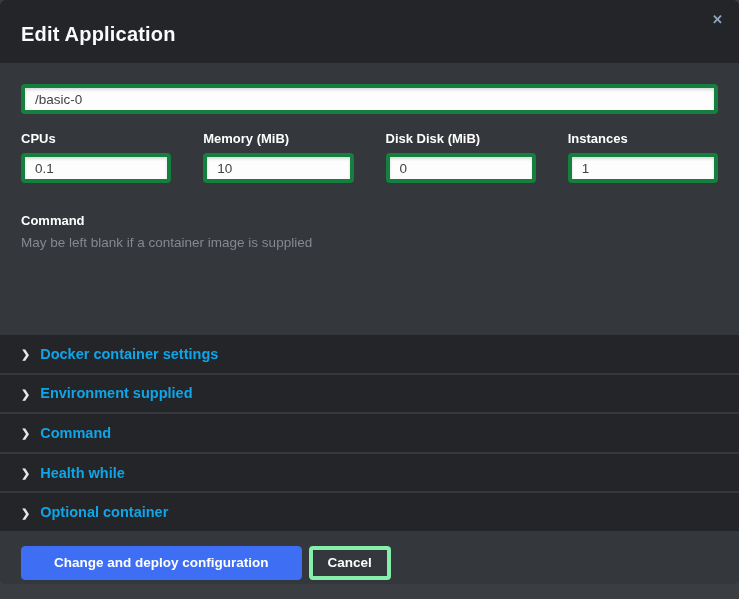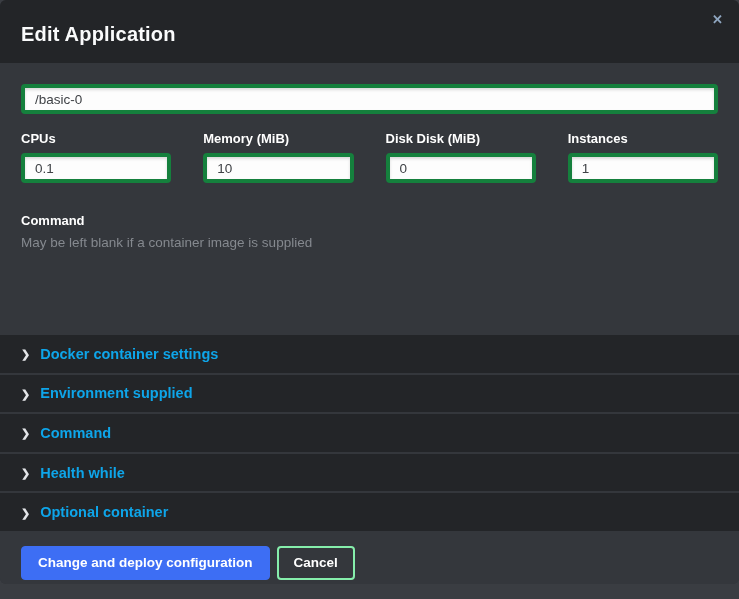--- a/index.html
+++ b/index.html
@@ -146,25 +146,25 @@
     font-family: "Liberation Sans", sans-serif;
     font-size: 13.5px;
     font-weight: 700;
     cursor: pointer;
     line-height: 1;
   }
   .btn-primary {
     background: #3d6ef4;
     border: 1px solid #3d6ef4;
     color: #ffffff;
-    padding: 0 16px;
+    padding: 0 32px;
   }
   .btn-cancel {
     background: transparent;
-    border: 2px solid #86efac;
+    border: 4px solid #86efac;
     color: #ffffff;
     padding: 0 15px;
   }
   .page-backdrop {
     height: 15px;
     background: #3a3d42;
   }
 </style>
 </head>
 <body>

